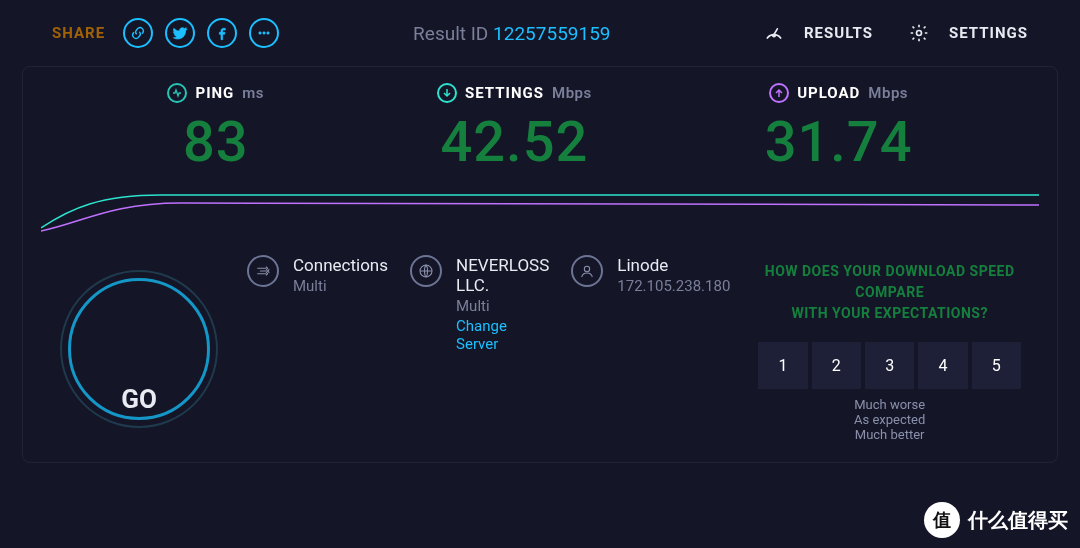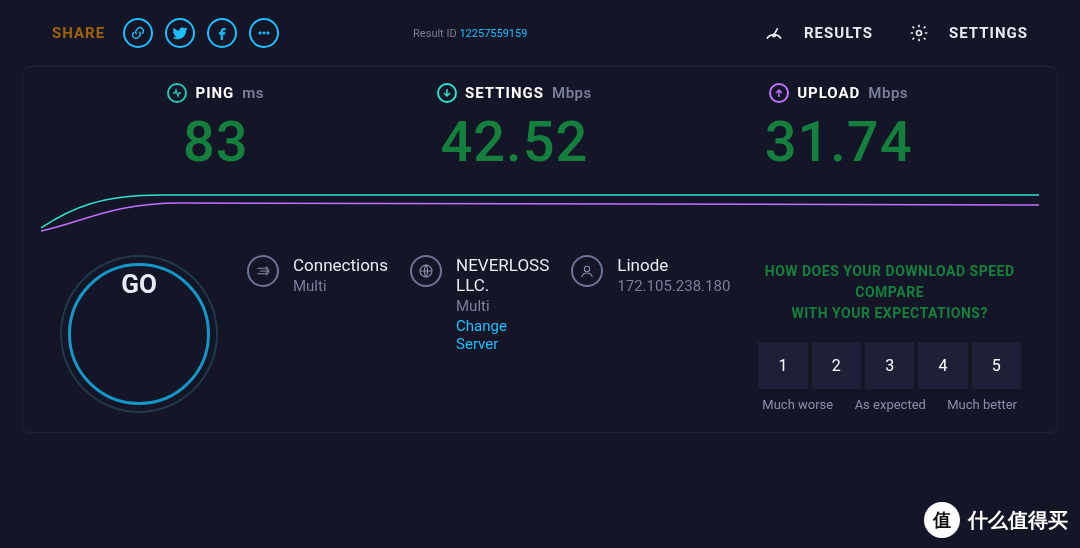--- a/index.html
+++ b/index.html
@@ -20,21 +20,21 @@
     color: #a16207; font-weight: 700; letter-spacing: 1px; font-size: 15px;
     margin-right: 6px;
   }
   .share-icon {
     width: 30px; height: 30px; border: 2px solid #1cbfff; border-radius: 50%;
     display: flex; align-items: center; justify-content: center;
     cursor: pointer;
   }
   .share-icon svg { width: 16px; height: 16px; fill: #1cbfff; stroke: #1cbfff; }
   .spacer-sm { flex: 0 0 110px; }
-  .result-id { color: #7a7f9a; font-size: 11px; }
+  .result-id { color: #7a7f9a; font-size: 19px; }
   .result-id .idnum { color: #1cbfff; }
   .spacer { flex: 1; }
   .toplink {
     display: flex; align-items: center; gap: 20px; cursor: pointer;
     color: #e9eaf2; font-weight: 700; letter-spacing: 1px; font-size: 15px;
     margin-left: 24px;
   }
   .toplink .ticon { width: 20px; height: 20px; display:flex; align-items:center; justify-content:center; }
   .toplink .ticon svg { stroke: #e9eaf2; fill: none; stroke-width: 2; }
 
@@ -57,40 +57,40 @@
   .mval { font-size: 56px; font-weight: 500; letter-spacing: 1px; margin-top: 6px; color:#15803d; }
 
   .graph { width: 100%; height: 50px; margin-top: 0px;}
   .graph svg{ width:100%; height:100%; display:block;}
 
   .lower { display: flex; padding: 22px 18px 0 18px; gap: 28px; }
 
   .go-wrap { width: 160px; display:flex; align-items:center; justify-content:center; }
   .go {
     width: 130px; height: 130px; border-radius: 50%;
-    display: flex; align-items:flex-start; justify-content:center;
+    display: flex; align-items:flex-end; justify-content:center;
     position: relative; cursor: pointer;
     font-weight: 700; font-size: 26px; color: #e9eaf2;
   }
   .go::before{ content:""; position:absolute; inset:-14px; border-radius:50%; border:2px solid #1f3a4d;}
   .go::after{ content:""; position:absolute; inset:-6px; border-radius:50%; border:3px solid #1496c7;}
 
   .info-col { flex: 0 0 300px; display:flex; flex-direction:row; gap:22px;}
   .info-row { display:flex; gap:14px; align-items:flex-start;}
   .cicon { width:32px; height:32px; border:2px solid #6d7596; border-radius:50%; display:flex; align-items:center; justify-content:center; flex-shrink:0;}
   .cicon svg{ width:16px; height:16px; stroke:#8a90ac; fill:none; stroke-width:1.6;}
   .info-text .title{ color:#e9eaf2; font-size:17px; }
   .info-text .sub{ color:#7a7f9a; font-size:15px; margin-top:2px;}
   .info-text .link{ color:#1cbfff; font-size:15px; margin-top:2px; cursor:pointer;}
 
   .survey { flex: 1; text-align:center; padding-top: 6px;}
   .survey-q { font-weight:700; font-size:14px; letter-spacing:.5px; line-height:1.5; color:#15803d;}
   .rating-row{ display:flex; gap:4px; margin-top:18px;}
   .rating-cell{ flex:1; background:#1d2036; padding:14px 0; font-size:16px; cursor:pointer;}
-  .rating-labels{ display:flex; justify-content:space-between; color:#8a90ac; font-size:13px; margin-top:8px; padding:0 4px;}
+  .rating-labels{ display:flex; justify-content:space-between; color:#8a90ac; font-size:13px; margin-top:8px; padding:0 4px;flex-direction:column;}
 
   .watermark{
     position:absolute; right:12px; bottom:10px;
     display:flex; align-items:center; gap:8px;
     color:#fff; font-weight:600; font-size:20px;
   }
   .watermark .badge{
     width:36px; height:36px; border-radius:50%; background:#fff; color:#111;
     display:flex; align-items:center; justify-content:center; font-weight:700; font-size:18px;
   }

